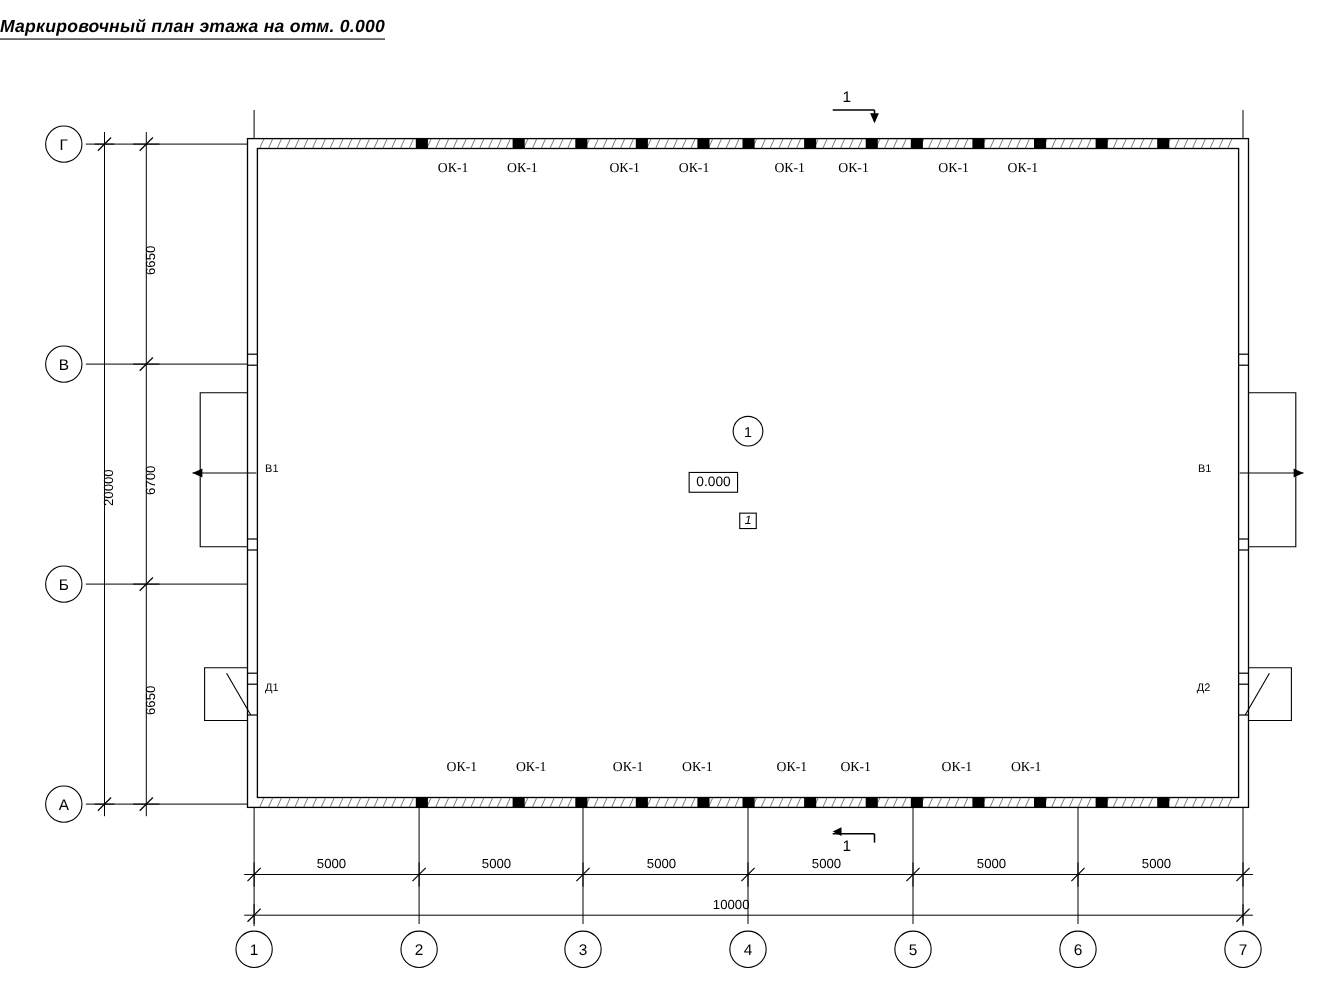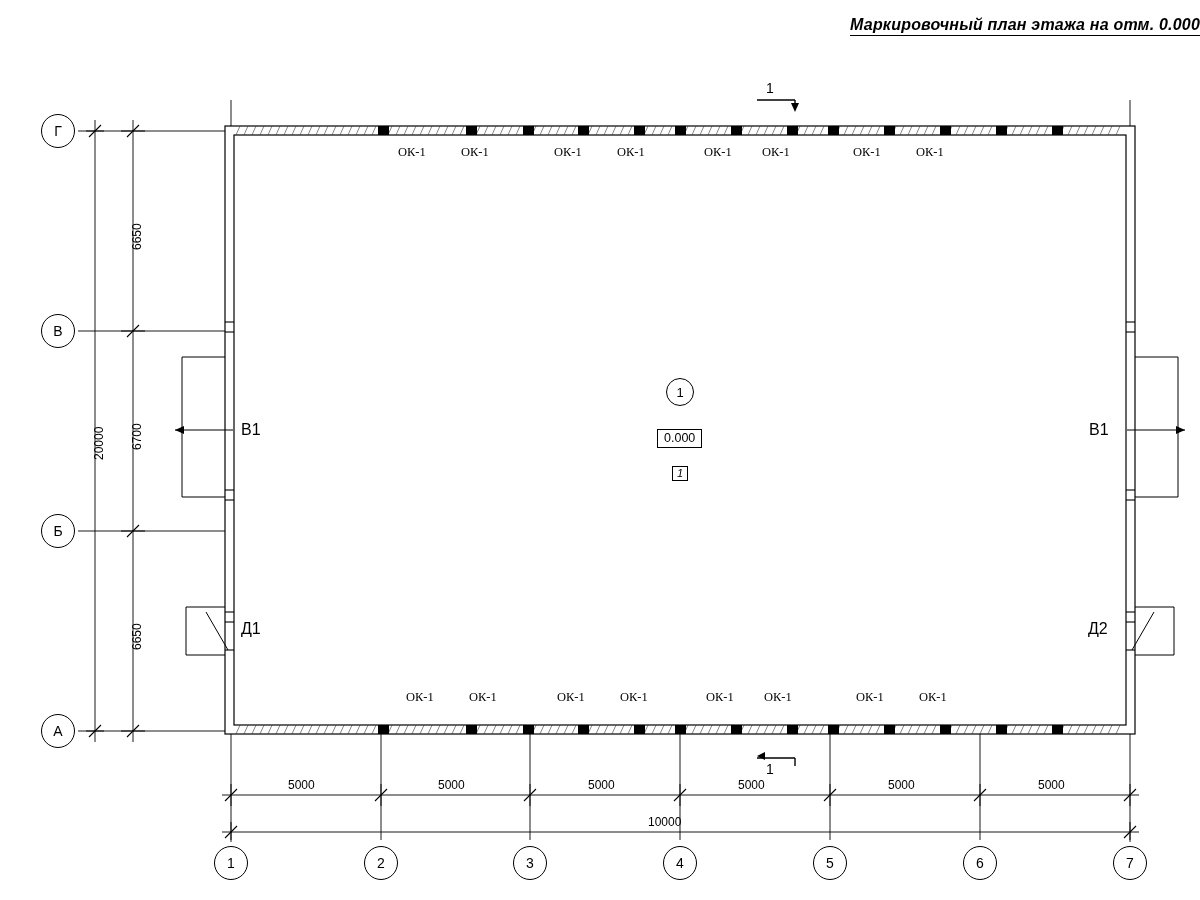--- a/index.html
+++ b/index.html
@@ -16,21 +16,21 @@
     width: 1200px;
     height: 900px;
     overflow: hidden;
     background: #ffffff;
   }
   .title {
     position: absolute;
     left: 0;
     top: 16px;
     width: 1200px;
-    text-align: right;
+    text-align: left;
     font-size: 16px;
     font-style: italic;
     font-weight: bold;
     letter-spacing: 0.2px;
   }
   .title span {
     border-bottom: 1.6px solid #000;
     padding-bottom: 2px;
   }
 
@@ -47,21 +47,21 @@
   }
   .bubble-lg { width: 34px; height: 34px; }
   .bubble-sm { width: 28px; height: 28px; font-size: 13px; }
 
   .lbl {
     position: absolute;
     font-size: 12.5px;
     white-space: nowrap;
   }
   .lbl-win { font-size: 12.5px; font-family: Liberation Serif, serif; }
-  .lbl-door { font-size: 16px; }
+  .lbl-door { font-size: 10px; }
   .dim {
     position: absolute;
     font-size: 12px;
     white-space: nowrap;
   }
   .dim-v {
     transform: rotate(-90deg);
     transform-origin: 0 0;
   }
   .elev-box {
@@ -517,20 +517,20 @@
 
   <div class="lbl lbl-door" style="left:241px; top:421px;"><span>В1</span></div>
   <div class="lbl lbl-door" style="left:1089px; top:421px;"><span>В1</span></div>
   <div class="lbl lbl-door" style="left:241px; top:620px;"><span>Д1</span></div>
   <div class="lbl lbl-door" style="left:1088px; top:620px;"><span>Д2</span></div>
 
   <div class="bubble bubble-sm" style="left:666px; top:378px;">
       <span>1</span>
     </div>
 
-  <div class="elev-box" style="left:657px; top:429px;"><span>0.000</span></div>
+  <div class="elev-box" style="left:626px; top:429px;"><span>0.000</span></div>
 
   <div class="sec-box" style="left:672px; top:466px;"><span>1</span></div>
 
   <div class="lbl" style="left:766px; top:80px; font-size:14px;"><span>1</span></div>
   <div class="lbl" style="left:766px; top:761px; font-size:14px;"><span>1</span></div>
 
 </div>
 
 </body></html>

